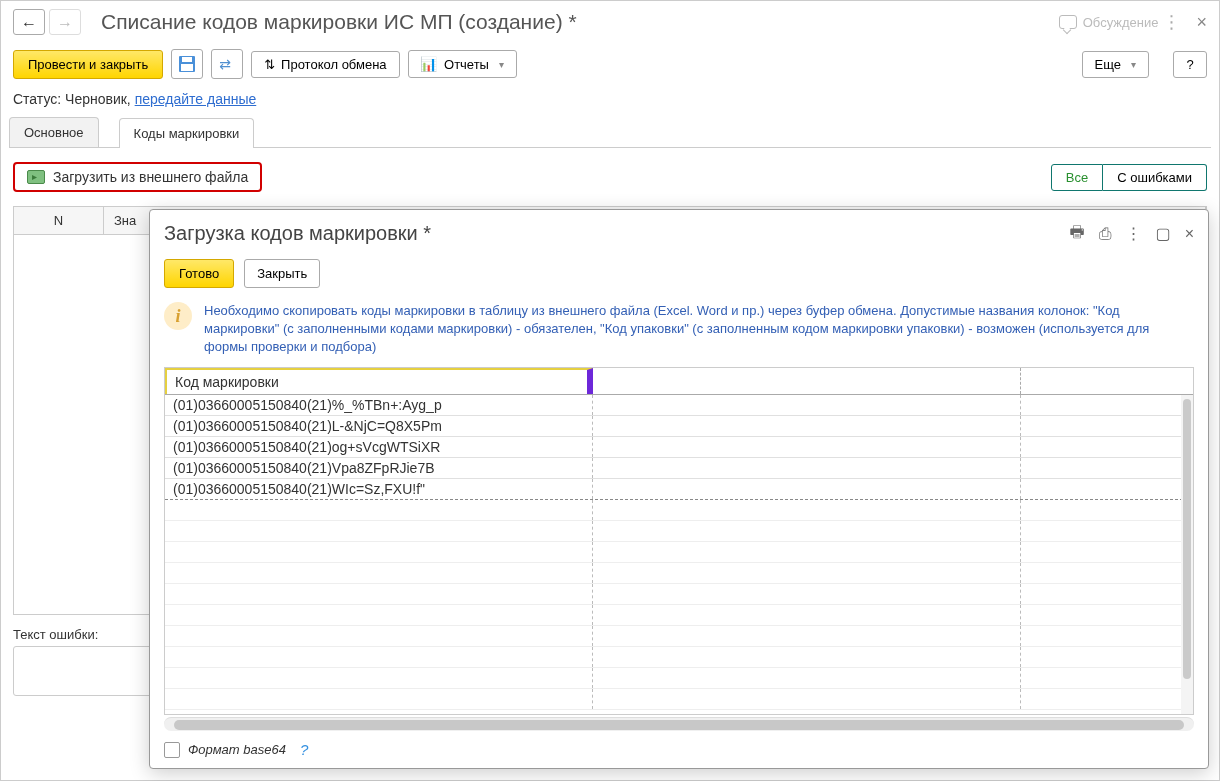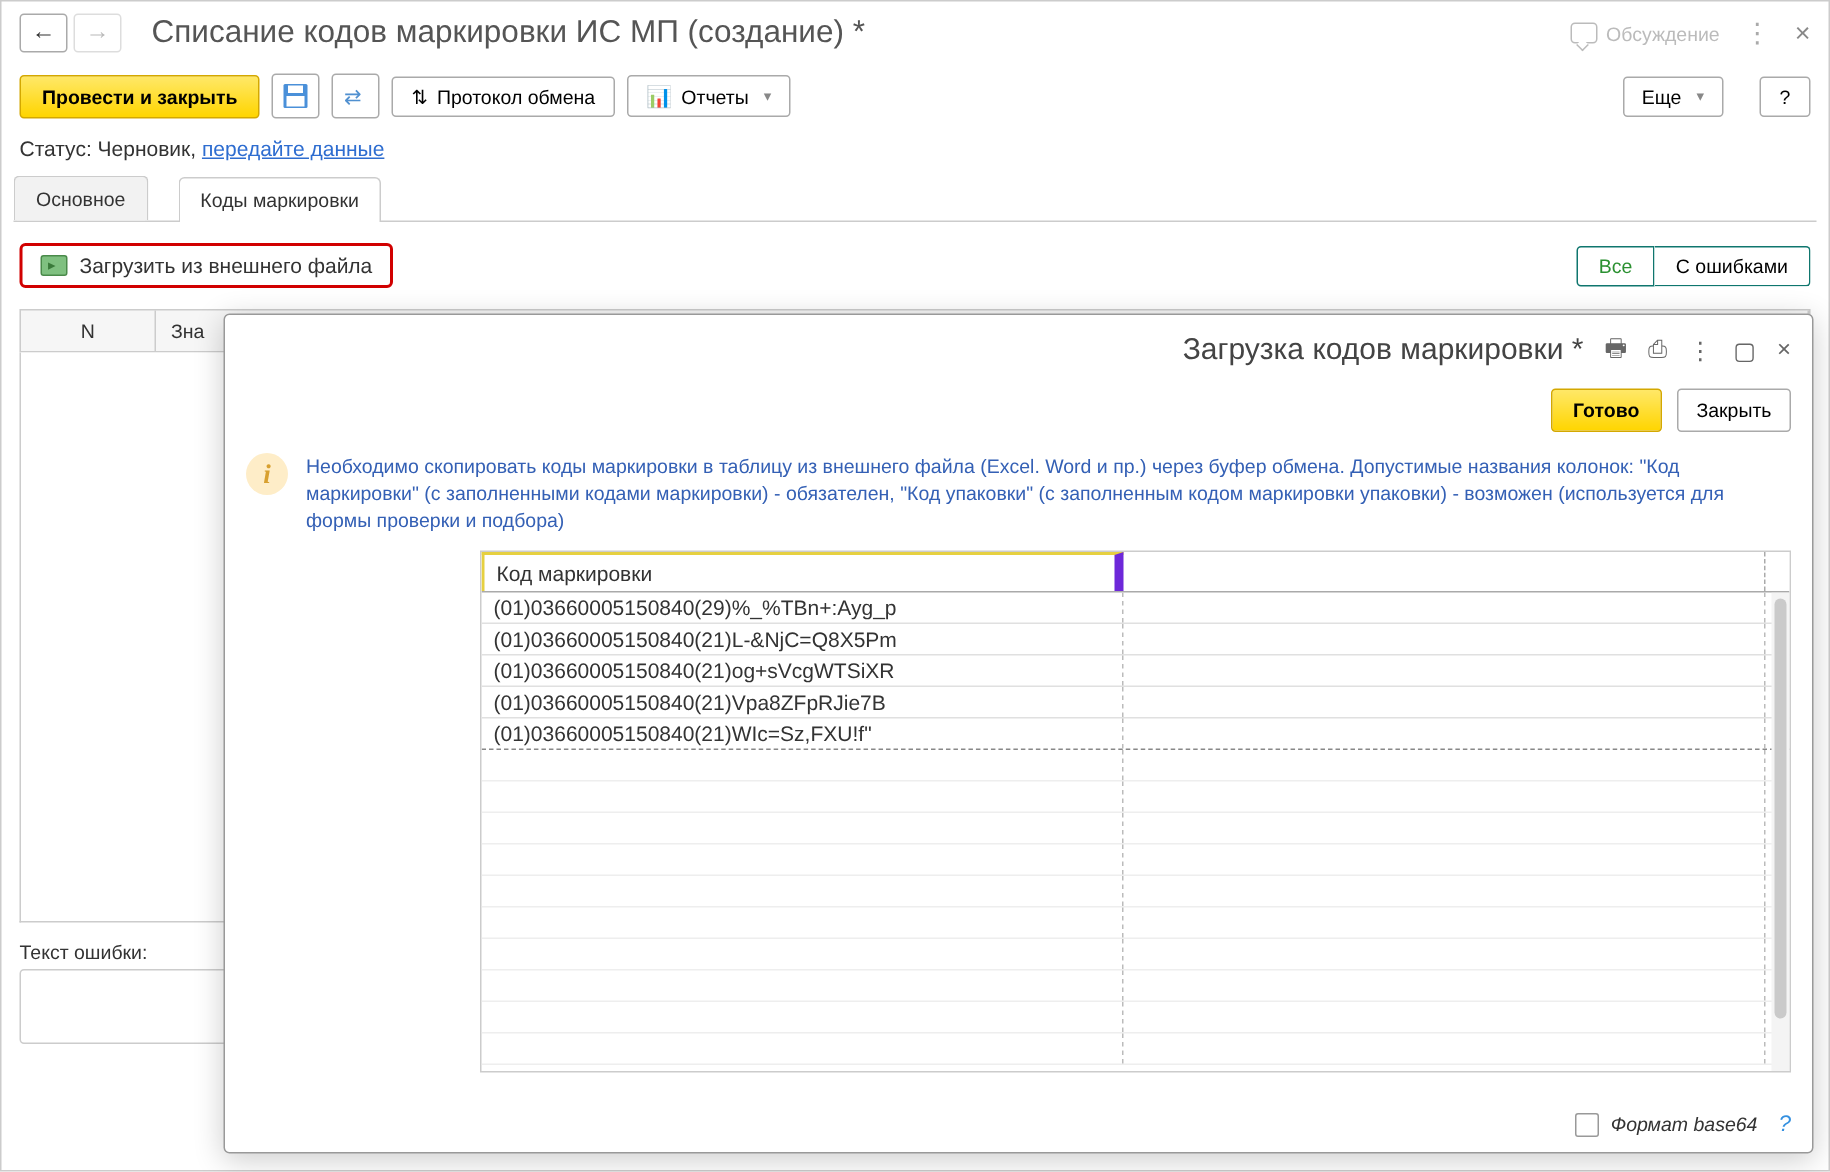--- a/index.html
+++ b/index.html
@@ -3,27 +3,27 @@
 <meta charset="utf-8">
 <style>
 * { box-sizing: border-box; font-family: Arial, sans-serif; }
 body { margin: 0; padding: 0; background: #fff; font-size: 13px; color: #333; }
 .main-window { width: 1220px; height: 781px; position: relative; border: 1px solid #ccc; }
 .titlebar { display: flex; align-items: center; padding: 8px 12px; height: 42px; }
 .nav-btns { display: flex; gap: 4px; margin-right: 20px; }
 .nav-btn { width: 32px; height: 26px; border: 1px solid #aaa; border-radius: 3px; background: #fff; display: flex; align-items: center; justify-content: center; cursor: pointer; font-size: 16px; font-weight: bold; color: #333; }
 .nav-btn.disabled { color: #bbb; border-color: #ddd; }
 .page-title { font-size: 21px; color: #555; flex: 1; }
-.discuss { display: flex; align-items: center; gap: 6px; color: #bbb; margin-right: 16px; }
+.discuss { display: flex; align-items: center; gap: 6px; color: #bbb; margin-right: 4px; }
 .discuss-icon { width: 18px; height: 14px; border: 1.5px solid #bbb; border-radius: 3px; position: relative; }
 .discuss-icon::after { content: ''; position: absolute; bottom: -5px; left: 4px; width: 5px; height: 5px; border-left: 1.5px solid #bbb; border-bottom: 1.5px solid #bbb; transform: rotate(-45deg); background: #fff; }
 .dots { color: #aaa; font-size: 18px; margin-right: 10px; cursor: pointer; }
 .close-x { color: #888; font-size: 18px; cursor: pointer; margin-left: 6px; }
 .toolbar { display: flex; align-items: center; padding: 6px 12px; gap: 8px; }
-.btn-yellow { background: linear-gradient(#ffe868, #ffd500); border: 1px solid #d4a800; border-radius: 3px; padding: 6px 14px; font-weight: bold; font-size: 13px; cursor: pointer; }
+.btn-yellow { background: linear-gradient(#ffe868, #ffd500); border: 1px solid #d4a800; border-radius: 3px; padding: 6px 14px; font-weight: normal; font-size: 13px; cursor: pointer; }
 .btn-icon { width: 32px; height: 30px; border: 1px solid #aaa; border-radius: 3px; background: #fff; display: flex; align-items: center; justify-content: center; cursor: pointer; }
 .btn-plain { border: 1px solid #aaa; border-radius: 3px; background: #fff; padding: 5px 12px; display: flex; align-items: center; gap: 6px; cursor: pointer; font-size: 13px; }
 .btn-split::after { content: '▾'; color: #888; margin-left: 4px; font-size: 10px; }
 .toolbar-right { margin-left: auto; display: flex; gap: 24px; }
 .status-row { padding: 6px 12px; font-size: 14px; }
 .link { color: #2e6dd0; text-decoration: underline; cursor: pointer; }
 .tabs { display: flex; border-bottom: 1px solid #ccc; margin: 4px 8px 0 8px; }
 .tab { padding: 7px 14px; border: 1px solid #ccc; border-bottom: none; background: #f2f2f2; border-radius: 4px 4px 0 0; cursor: pointer; margin-right: 20px; font-size: 13px; }
 .tab.active { background: #fff; position: relative; top: 1px; }
 .content-area { padding: 14px 12px; }
@@ -35,21 +35,21 @@
 .filter-btn:last-child { border-radius: 0 3px 3px 0; border-left: none; }
 .grid-header { display: flex; border: 1px solid #ccc; margin-top: 14px; background: #f6f6f6; }
 .gh-cell { padding: 6px 10px; border-right: 1px solid #ccc; font-size: 13px; }
 .gh-cell:first-child { width: 90px; text-align: center; }
 .gh-cell:nth-child(2) { flex: 1; }
 .grid-body { border: 1px solid #ccc; border-top: none; height: 380px; background: #fff; }
 .err-label { margin-top: 12px; font-size: 13px; }
 .err-box { border: 1px solid #ccc; margin-top: 4px; height: 50px; border-radius: 3px; }
 
 
-.dialog { position: absolute; left: 148px; top: 208px; width: 1060px; height: 560px; background: #fff; border: 1px solid #999; box-shadow: 0 4px 20px rgba(0,0,0,0.2); border-radius: 4px; display: flex; flex-direction: column; align-items: flex-end; }
+.dialog { position: absolute; left: 148px; top: 208px; width: 1060px; height: 560px; background: #fff; border: 1px solid #999; box-shadow: 0 4px 20px rgba(0,0,0,0.2); border-radius: 4px; display: flex; flex-direction: column; }
 .dlg-titlebar { display: flex; align-items: center; padding: 10px 14px 6px 14px; }
 .dlg-title { font-size: 20px; color: #444; flex: 1; }
 .dlg-icons { display: flex; gap: 14px; align-items: center; color: #666; }
 .dlg-icon { cursor: pointer; font-size: 16px; }
 .dlg-toolbar { display: flex; gap: 10px; padding: 6px 14px; }
 .info-row { display: flex; padding: 8px 14px 10px 14px; gap: 12px; align-items: flex-start; }
 .info-icon { width: 28px; height: 28px; border-radius: 50%; background: #feedc8; display: flex; align-items: center; justify-content: center; color: #d8a030; font-size: 18px; font-style: italic; font-weight: bold; flex-shrink: 0; font-family: Georgia, serif; }
 .info-text { color: #3460b5; font-size: 13px; line-height: 1.4; }
 .dlg-grid { flex: 1; margin: 0 14px; border: 1px solid #ccc; position: relative; display: flex; flex-direction: column; overflow: hidden; }
 .dlg-grid-header { display: flex; background: #fff; border-bottom: 1px solid #aaa; }
@@ -180,21 +180,21 @@
       <div class="info-text">Необходимо скопировать коды маркировки в таблицу из внешнего файла (Excel. Word и пр.) через буфер обмена. Допустимые названия колонок: "Код маркировки" (с заполненными кодами маркировки) - обязателен, "Код упаковки" (с заполненным кодом маркировки упаковки) - возможен (используется для формы проверки и подбора)</div>
     </div>
     <div class="dlg-grid">
       <div class="dlg-grid-header">
         <div class="dlg-gh-cell">Код маркировки</div>
         <div class="dlg-gh-cell"></div>
         <div class="dlg-gh-cell"></div>
       </div>
       <div class="dlg-grid-body">
         <div class="dlg-row">
-            <div class="dlg-cell">(01)03660005150840(29)%_%TBn+:Ayg_p</div>
+            <div class="dlg-cell">(01)03660005150840(21)%_%TBn+:Ayg_p</div>
             <div class="dlg-cell"></div>
             <div class="dlg-cell"></div>
           </div>
         <div class="dlg-row">
             <div class="dlg-cell">(01)03660005150840(21)L-&amp;NjC=Q8X5Pm</div>
             <div class="dlg-cell"></div>
             <div class="dlg-cell"></div>
           </div>
         <div class="dlg-row">
             <div class="dlg-cell">(01)03660005150840(21)og+sVcgWTSiXR</div>

